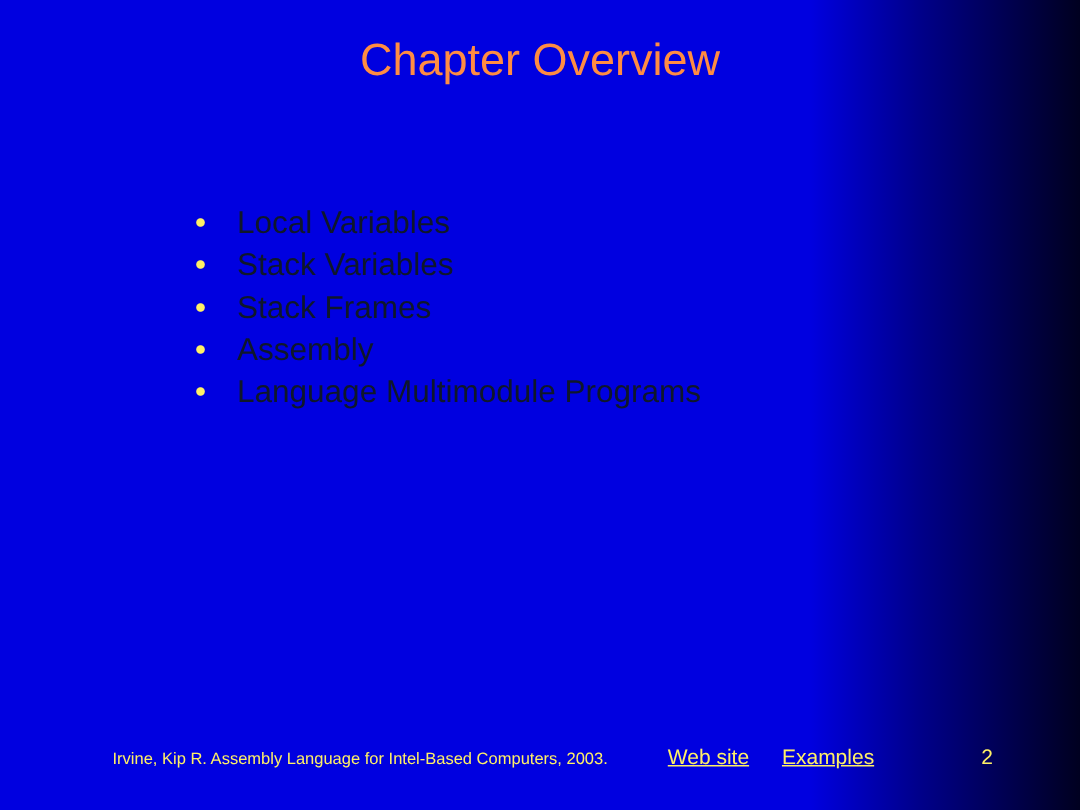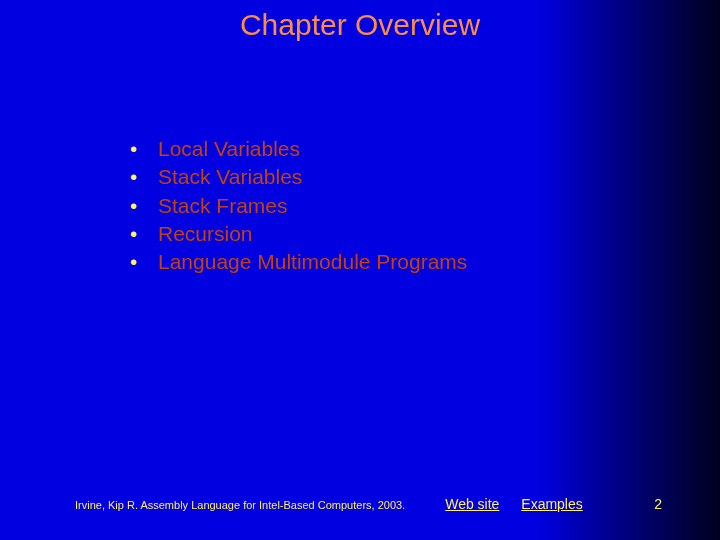--- a/index.html
+++ b/index.html
@@ -11,32 +11,32 @@
       font-family: Arial, Helvetica, sans-serif;
       overflow: hidden;
       position: relative;
     }
     .slide-title {
       text-align: center;
       color: #ff8c42;
       font-size: 30px;
       font-weight: normal;
       margin: 0;
-      padding-top: 8px;
+      padding-top: 24px;
     }
     .bullet-list {
       list-style: none;
       margin: 0;
       padding: 0;
       position: absolute;
       left: 130px;
       top: 135px;
     }
     .bullet-item {
-      color: #c2410c;
+      color: #0f172a;
       font-size: 21px;
       line-height: 1.35;
       padding-left: 28px;
       position: relative;
     }
     .bullet-item::before {
       content: "•";
       position: absolute;
       left: 0;
       font-size: 21px;
@@ -76,21 +76,21 @@
   </style>
 </head>
 <body>
 
 <h1 class="slide-title">Chapter Overview</h1>
 
 <ul class="bullet-list">
   <li class="bullet-item">Local Variables</li>
   <li class="bullet-item">Stack Variables</li>
   <li class="bullet-item">Stack Frames</li>
-  <li class="bullet-item">Recursion</li>
+  <li class="bullet-item">Assembly</li>
   <li class="bullet-item">Language Multimodule Programs</li>
 </ul>
 
 <div class="footer">
   <span class="footer-citation">Irvine, Kip R. Assembly Language for Intel-Based Computers, 2003.</span>
   <span class="footer-links">
     <a class="footer-link">Web site</a>
     <a class="footer-link">Examples</a>
   </span>
   <span class="page-num">2</span>

